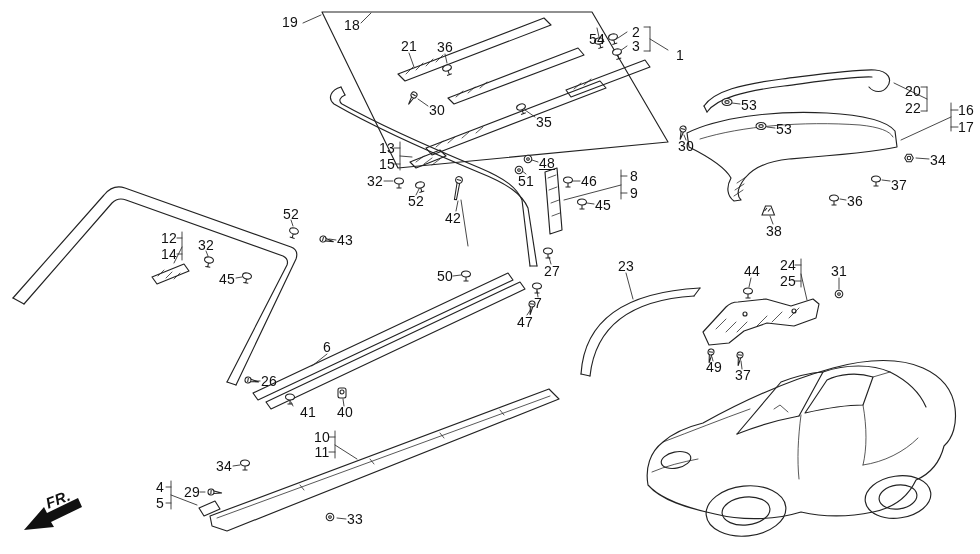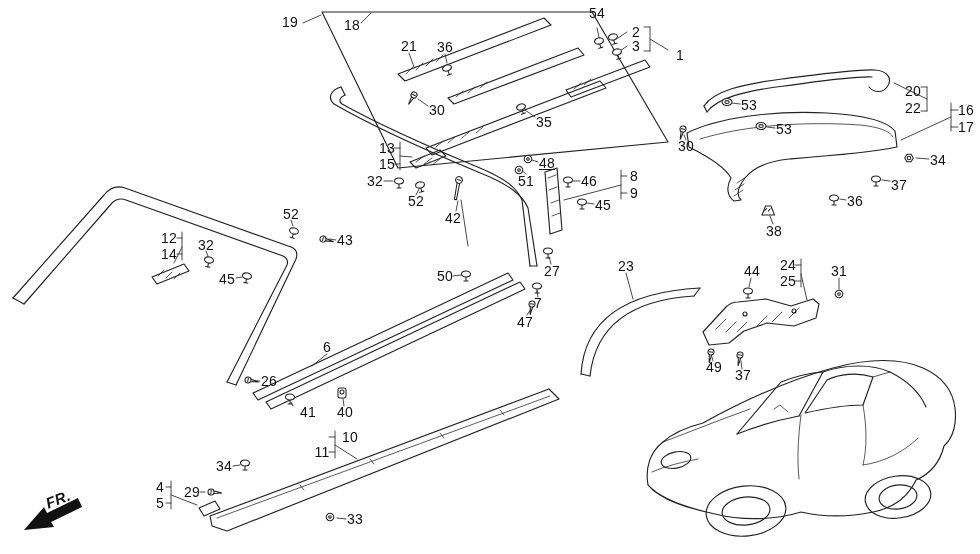--- a/index.html
+++ b/index.html
@@ -283,21 +283,21 @@
         <use href="#g-screw" transform="translate(211,492) rotate(-85)"></use>
         <use href="#g-bolt" transform="translate(330,517) rotate(0)"></use>
       </g>
   </svg>
 
   <div id="callout-layer">
       <div class="callout" style="left: 290px; top: 22px;">19</div>
       <div class="callout" style="left: 352px; top: 25px;">18</div>
       <div class="callout" style="left: 409px; top: 46px;">21</div>
       <div class="callout" style="left: 445px; top: 47px;">36</div>
-      <div class="callout" style="left: 597px; top: 13px;">54</div>
+      <div class="callout" style="left: 597px; top: 39px;">54</div>
       <div class="callout" style="left: 636px; top: 32px;">2</div>
       <div class="callout" style="left: 636px; top: 46px;">3</div>
       <div class="callout" style="left: 680px; top: 55px;">1</div>
       <div class="callout" style="left: 437px; top: 110px;">30</div>
       <div class="callout" style="left: 544px; top: 122px;">35</div>
       <div class="callout" style="left: 749px; top: 105px;">53</div>
       <div class="callout" style="left: 784px; top: 129px;">53</div>
       <div class="callout" style="left: 913px; top: 91px;">20</div>
       <div class="callout" style="left: 913px; top: 108px;">22</div>
       <div class="callout" style="left: 966px; top: 110px;">16</div>
@@ -332,21 +332,21 @@
       <div class="callout" style="left: 839px; top: 271px;">31</div>
       <div class="callout" style="left: 445px; top: 276px;">50</div>
       <div class="callout" style="left: 538px; top: 303px;">7</div>
       <div class="callout" style="left: 525px; top: 322px;">47</div>
       <div class="callout" style="left: 327px; top: 347px;">6</div>
       <div class="callout" style="left: 269px; top: 381px;">26</div>
       <div class="callout" style="left: 714px; top: 367px;">49</div>
       <div class="callout" style="left: 743px; top: 375px;">37</div>
       <div class="callout" style="left: 308px; top: 412px;">41</div>
       <div class="callout" style="left: 345px; top: 412px;">40</div>
-      <div class="callout" style="left: 322px; top: 437px; margin-left: 28px;">10</div>
+      <div class="callout" style="left: 322px; top: 437px;">10</div>
       <div class="callout" style="left: 322px; top: 452px;">11</div>
       <div class="callout" style="left: 224px; top: 466px;">34</div>
       <div class="callout" style="left: 160px; top: 487px;">4</div>
       <div class="callout" style="left: 160px; top: 503px;">5</div>
       <div class="callout" style="left: 192px; top: 492px;">29</div>
       <div class="callout" style="left: 355px; top: 519px;">33</div>
       <div class="callout fr" style="left: 58px; top: 499px; transform: translate(-50%, -50%) rotate(-21deg);">FR.</div>
     </div>
 </div>
 

